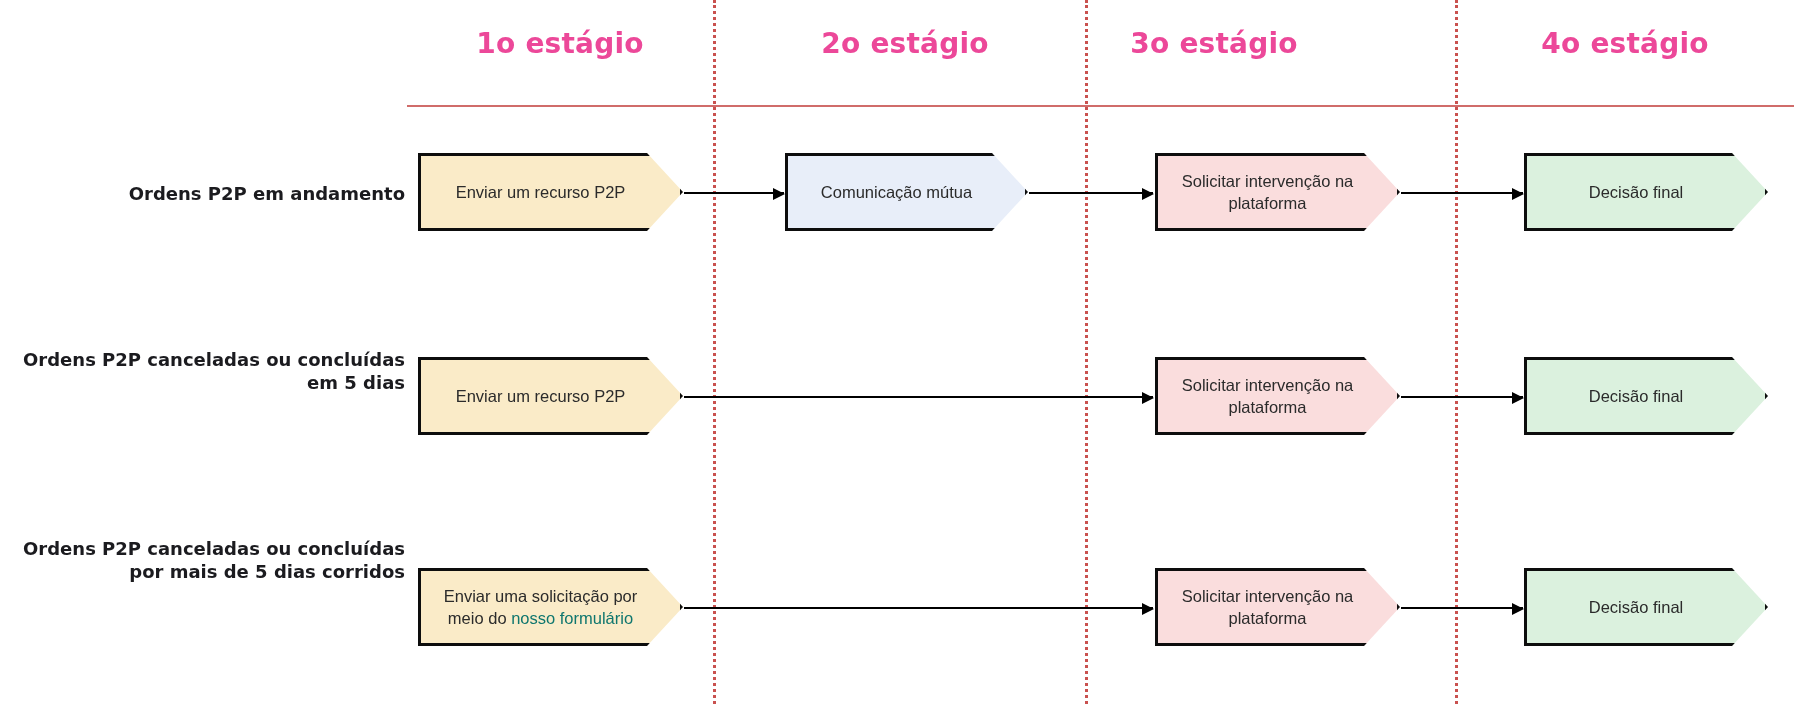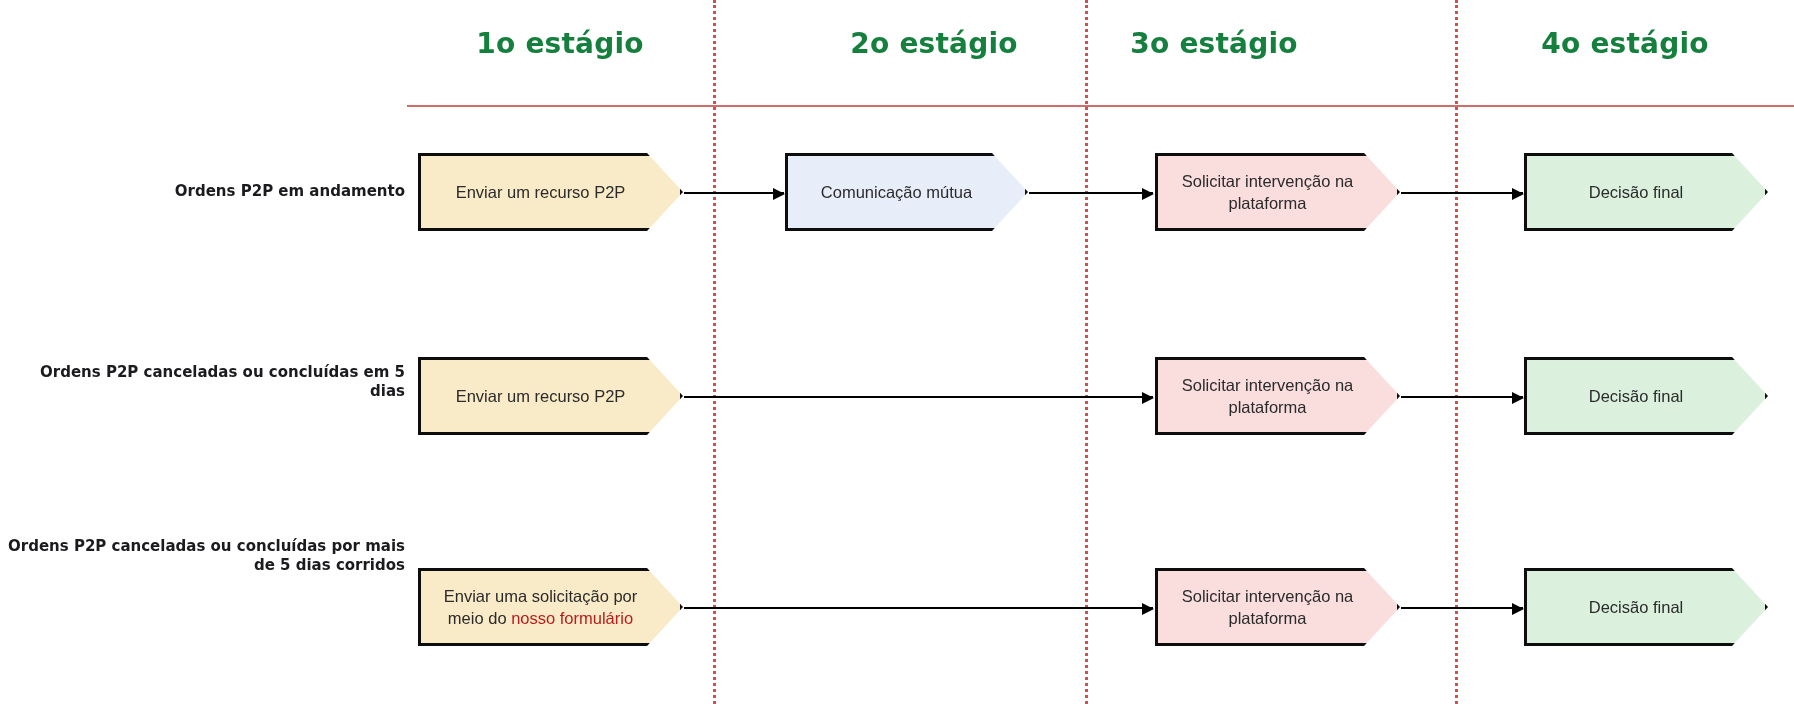--- a/index.html
+++ b/index.html
@@ -25,21 +25,21 @@
     width: 0;
     height: 704px;
     border-left: 3px dotted #C9514F;
   }
 
   
   .stage-header {
     position: absolute;
     top: 27px;
     text-align: center;
-    color: #15803d;
+    color: #ec4899;
     font-size: 28px;
     font-weight: bold;
     font-family: "DejaVu Sans", sans-serif;
     letter-spacing: .2px;
     white-space: nowrap;
   }
 
   .header-rule {
     position: absolute;
     left: 407px;
@@ -49,21 +49,21 @@
     border-top: 2px solid #D06C6A;
   }
 
   
   .row-label {
     position: absolute;
     right: 1389px;
     width: 400px;
     text-align: right;
     color: #1b1b1f;
-    font-size: 15px;
+    font-size: 18px;
     font-weight: bold;
     font-family: "DejaVu Sans", sans-serif;
     line-height: 1.28;
   }
 
   
   .chev {
     position: absolute;
     display: flex;
     align-items: center;
@@ -72,21 +72,21 @@
     font-size: 16.5px;
     color: #2b2b2b;
     font-family: "Liberation Sans", sans-serif;
     line-height: 1.35;
     padding: 4px 34px 4px 14px;
     border: 3px solid #0d0d0d;
     clip-path: polygon(0 0, calc(100% - 36px) 0, 100% 50%, calc(100% - 36px) 100%, 0 100%);
   }
   .chev .txt { display: block; width: 100%; }
   .chev a {
-    color: #b91c1c;
+    color: #0f766e;
     text-decoration: none;
   }
 
   
   .connector {
     position: absolute;
     height: 0;
     border-top: 2.6px solid #000000;
   }
   .connector::after {
@@ -107,21 +107,21 @@
 <div id="canvas">
 
   <div id="dividers">
       <div class="stage-divider" style="left: 713px;"></div>
       <div class="stage-divider" style="left: 1085px;"></div>
       <div class="stage-divider" style="left: 1455px;"></div>
     </div>
 
   <div id="headers">
       <div class="stage-header" style="left: 360px; width: 400px;">1o estágio</div>
-      <div class="stage-header" style="left: 734px; width: 400px; text-align: center;">2o estágio</div>
+      <div class="stage-header" style="left: 705px; width: 400px; text-align: center;">2o estágio</div>
       <div class="stage-header" style="left: 1014px; width: 400px;">3o estágio</div>
       <div class="stage-header" style="left: 1425px; width: 400px;">4o estágio</div>
     </div>
 
   <div class="header-rule"></div>
 
   <div id="rows">
       <div class="row-label" style="top: 182px;">Ordens P2P em andamento</div>
       <div class="connector" style="left: 684px; width: 100px; top: 192px;"></div>
       <div class="connector" style="left: 1029px; width: 124px; top: 192px;"></div>
@@ -131,21 +131,21 @@
       </div>
       <div class="chev" style="left: 785px; top: 153px; width: 243px; height: 78px; background: rgb(232, 238, 249);">
         <span class="txt">Comunicação mútua</span>
       </div>
       <div class="chev" style="left: 1155px; top: 153px; width: 245px; height: 78px; background: rgb(250, 221, 221);">
         <span class="txt">Solicitar intervenção na plataforma</span>
       </div>
       <div class="chev" style="left: 1524px; top: 153px; width: 244px; height: 78px; background: rgb(219, 241, 222);">
         <span class="txt">Decisão final</span>
       </div>
-      <div class="row-label" style="top: 363px; text-align: right;">Ordens P2P canceladas ou concluídas em 5 dias</div>
+      <div class="row-label" style="top: 348px; text-align: right;">Ordens P2P canceladas ou concluídas em 5 dias</div>
       <div class="connector" style="left: 684px; width: 469px; top: 396px;"></div>
       <div class="connector" style="left: 1401px; width: 122px; top: 396px;"></div>
       <div class="chev" style="left: 418px; top: 357px; width: 265px; height: 78px; background: rgb(250, 235, 200);">
         <span class="txt">Enviar um recurso P2P</span>
       </div>
       <div class="chev" style="left: 1155px; top: 357px; width: 245px; height: 78px; background: rgb(250, 221, 221);">
         <span class="txt">Solicitar intervenção na plataforma</span>
       </div>
       <div class="chev" style="left: 1524px; top: 357px; width: 244px; height: 78px; background: rgb(219, 241, 222);">
         <span class="txt">Decisão final</span>

